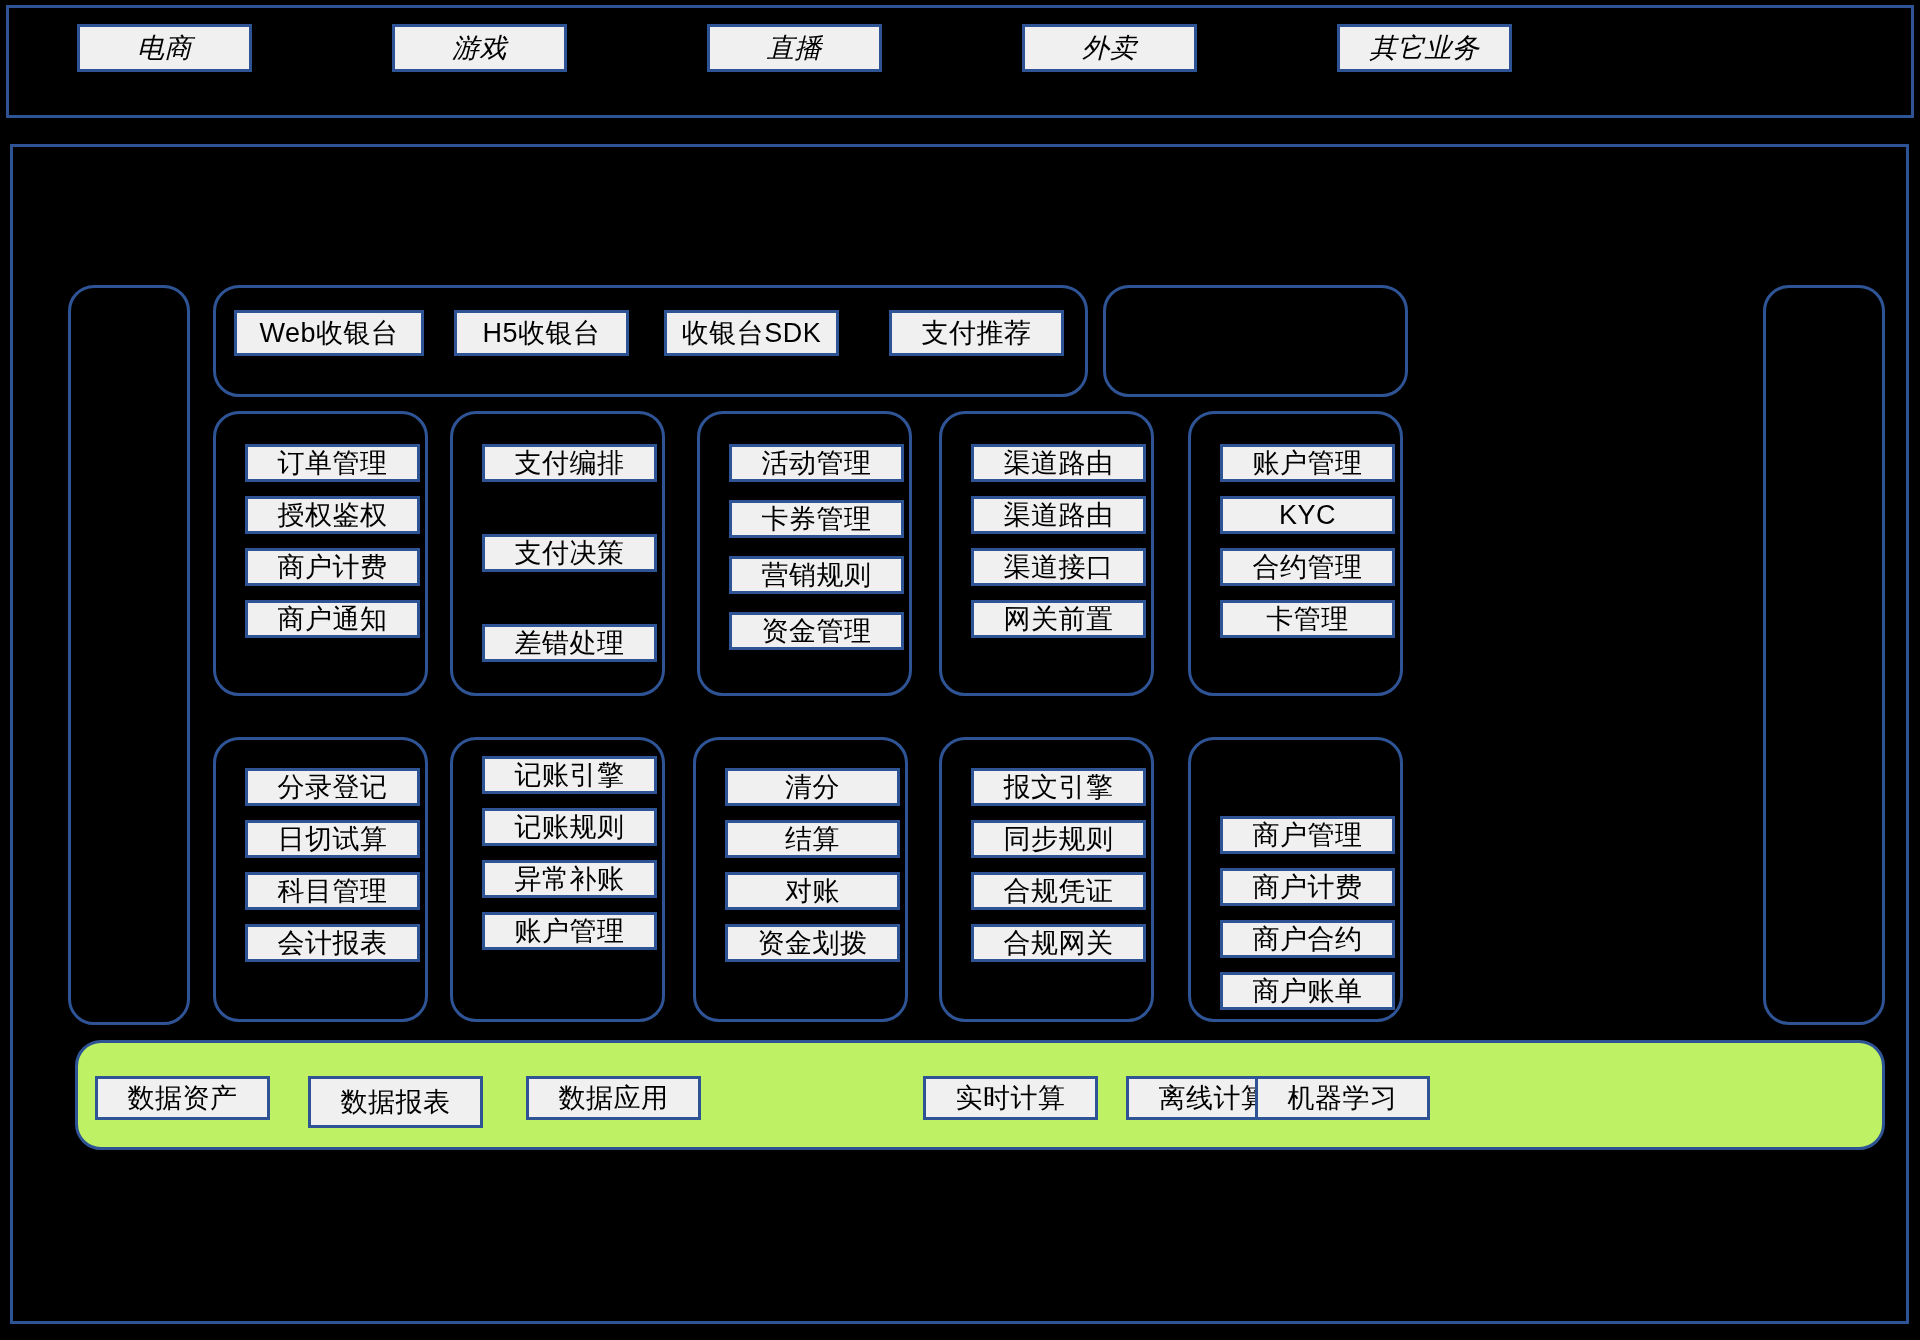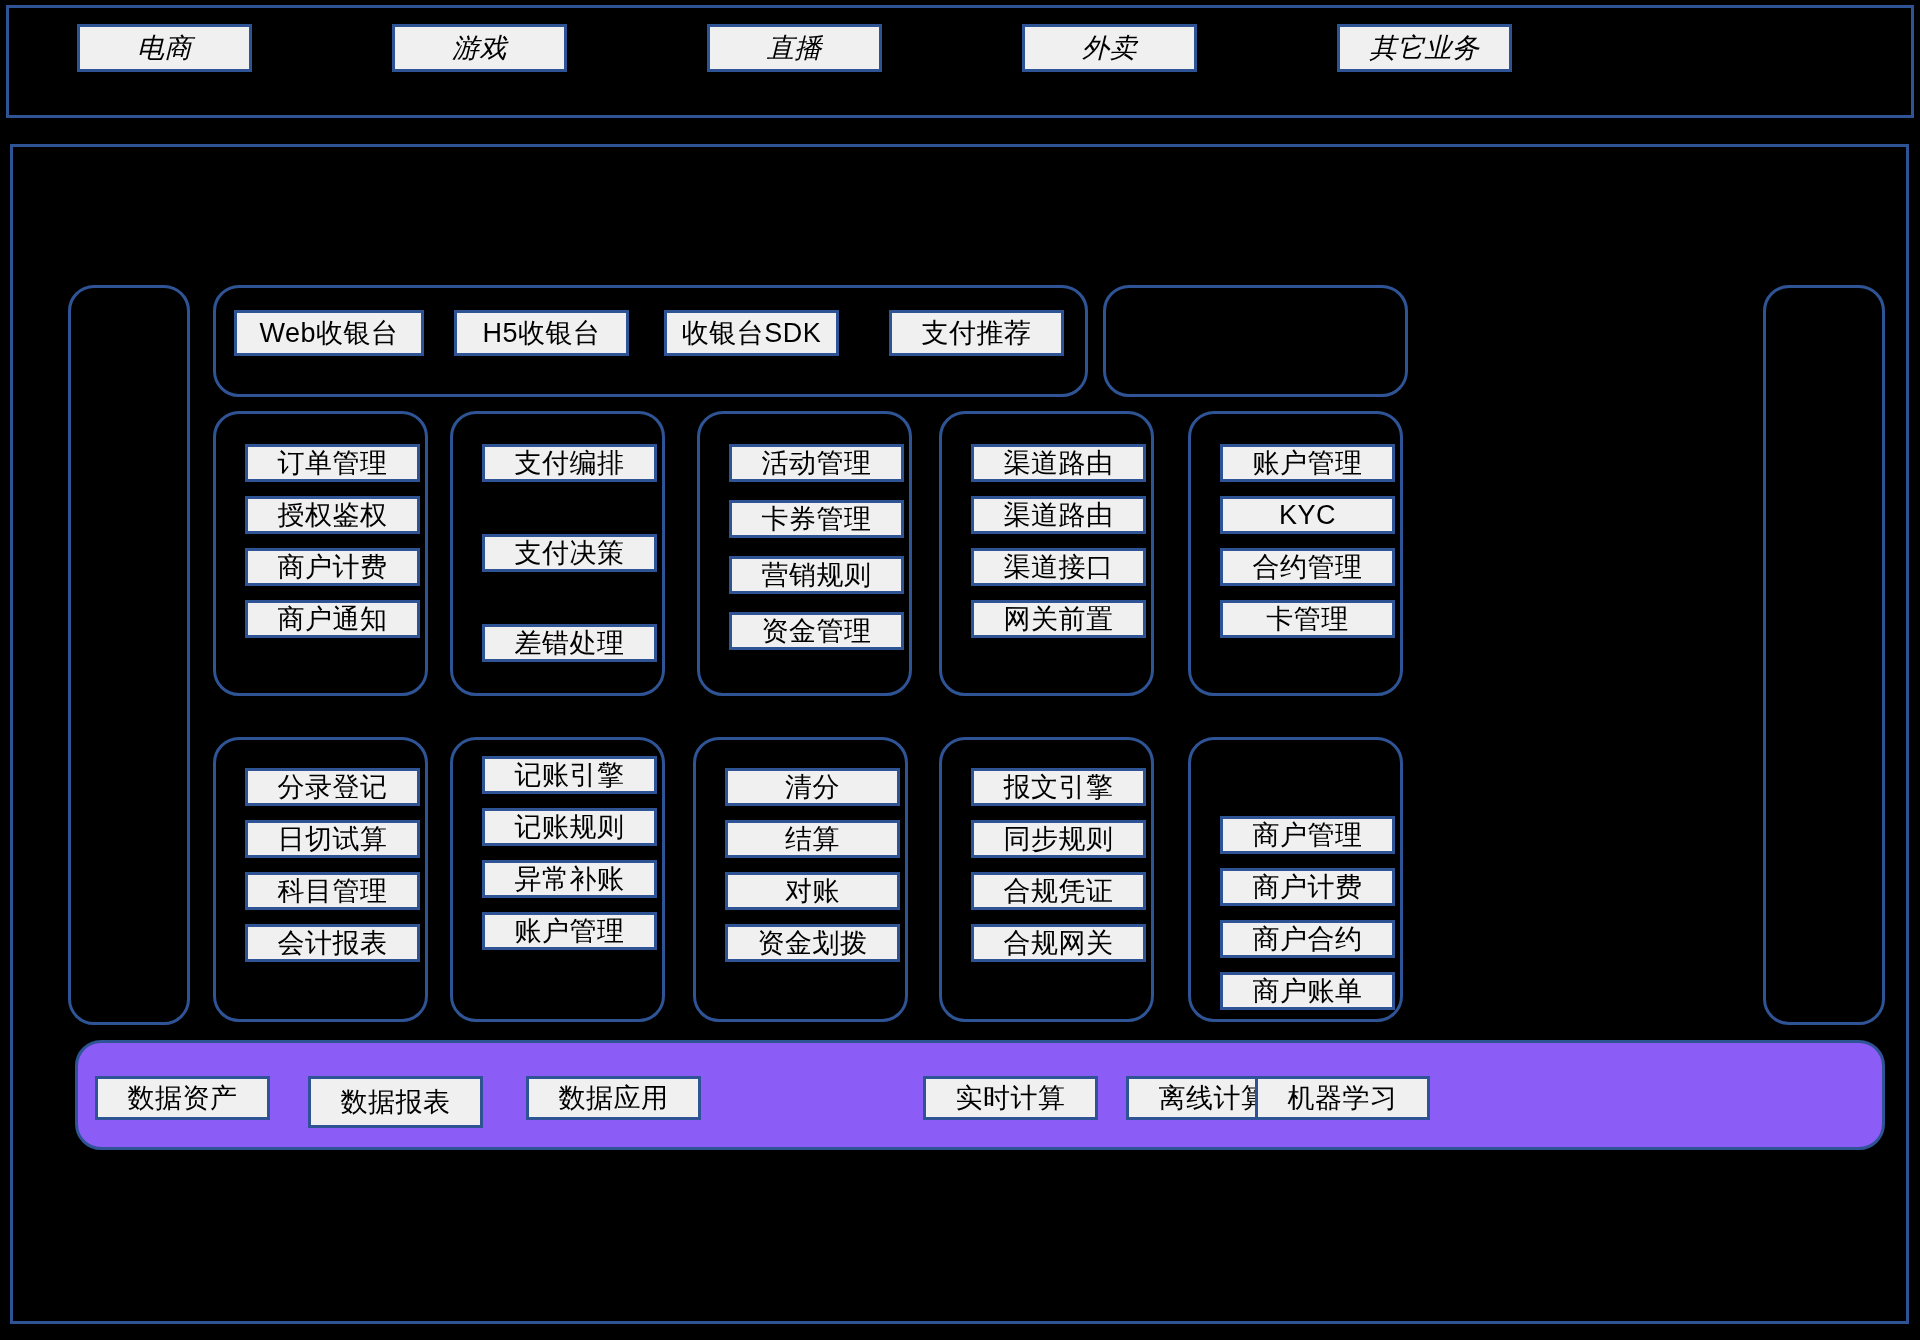--- a/index.html
+++ b/index.html
@@ -109,21 +109,21 @@
   
   .band-data {
     position: absolute;
     left: 62px;
     top: 893px;
     width: 1810px;
     height: 110px;
     border: 3px solid #2f5496;
     border-radius: 26px;
     box-sizing: border-box;
-    background: #8b5cf6;
+    background: #bef264;
   }
   .band-data .chip {
     position: absolute;
     height: 44px;
     top: 33px;
   }
 </style>
 </head>
 <body>
 

